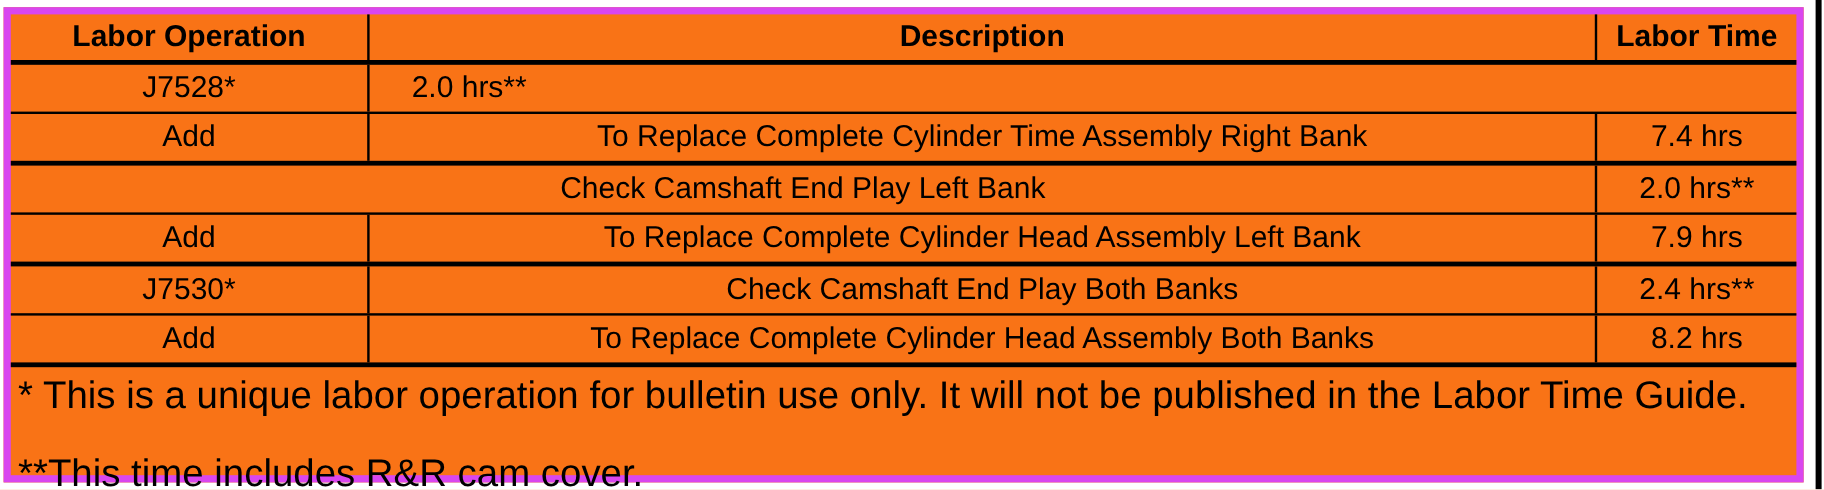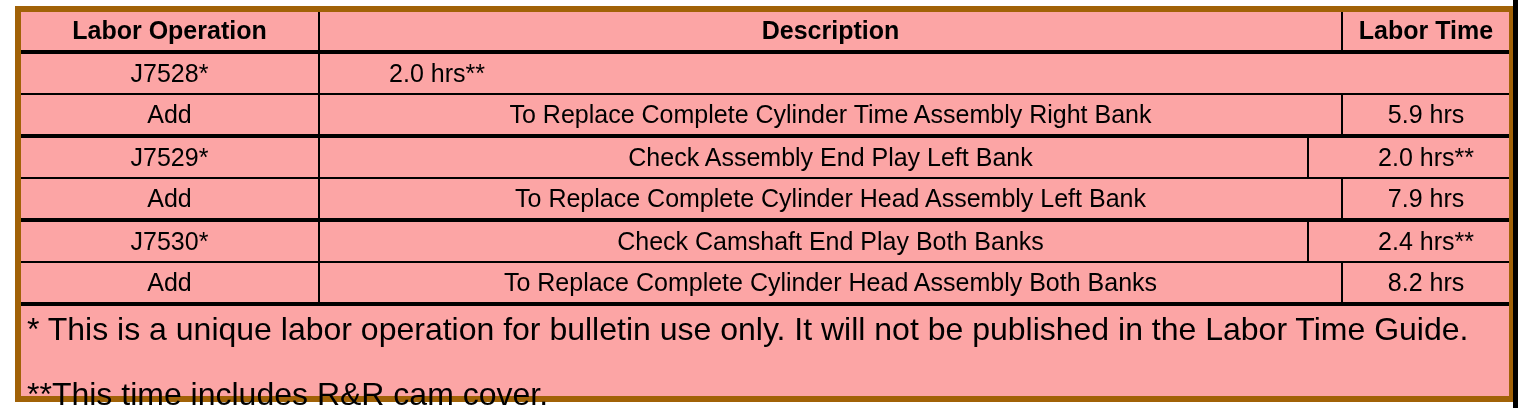--- a/index.html
+++ b/index.html
@@ -15,36 +15,35 @@
     color: #000000;
     font-family: "Liberation Sans", "DejaVu Sans", sans-serif;
     overflow: hidden;
   }
   .labor-table {
     position: absolute;
     left: 3px;
     top: 6px;
     width: 1500px;
     height: 396px;
-    border: 6px solid #a16207;
+    border: 6px solid #d946ef;
     box-sizing: border-box;
     display: flex;
     flex-direction: column;
-    background: #fca5a5;
-    margin-left: 12px;
+    background: #f97316;
   }
   .row {
     display: flex;
     flex-direction: row;
     align-items: stretch;
     flex: 0 0 auto;
   }
   .row.header { height: 38px; border-bottom: 4px solid #000000; }
   .row.data  { height: 39px; }
-  .row.sep-thin  { border-bottom: 2px solid #000000; gap: 34px; }
+  .row.sep-thin  { border-bottom: 2px solid #000000; }
   .row.sep-thick { border-bottom: 4px solid #000000; }
   .cell {
     display: flex;
     align-items: center;
     justify-content: center;
     text-align: center;
     font-size: 25px;
     line-height: 1.1;
     white-space: nowrap;
     overflow: hidden;
@@ -85,26 +84,25 @@
     </div>
 
     <div class="row data sep-thin">
       <div class="cell c1">J7528*</div>
       <div class="cell c3">2.0 hrs**</div>
     </div>
 
     <div class="row data sep-thick">
       <div class="cell c1">Add</div>
       <div class="cell c2">To Replace Complete Cylinder Time Assembly Right Bank</div>
-      <div class="cell c3">5.9 hrs</div>
+      <div class="cell c3">7.4 hrs</div>
     </div>
 
     <div class="row data sep-thin">
-      <div class="cell c1">J7529*</div>
-      <div class="cell c2">Check Assembly End Play Left Bank</div>
+      <div class="cell c2">Check Camshaft End Play Left Bank</div>
       <div class="cell c3">2.0 hrs**</div>
     </div>
 
     <div class="row data sep-thick">
       <div class="cell c1">Add</div>
       <div class="cell c2">To Replace Complete Cylinder Head Assembly Left Bank</div>
       <div class="cell c3">7.9 hrs</div>
     </div>
 
     <div class="row data sep-thin">

